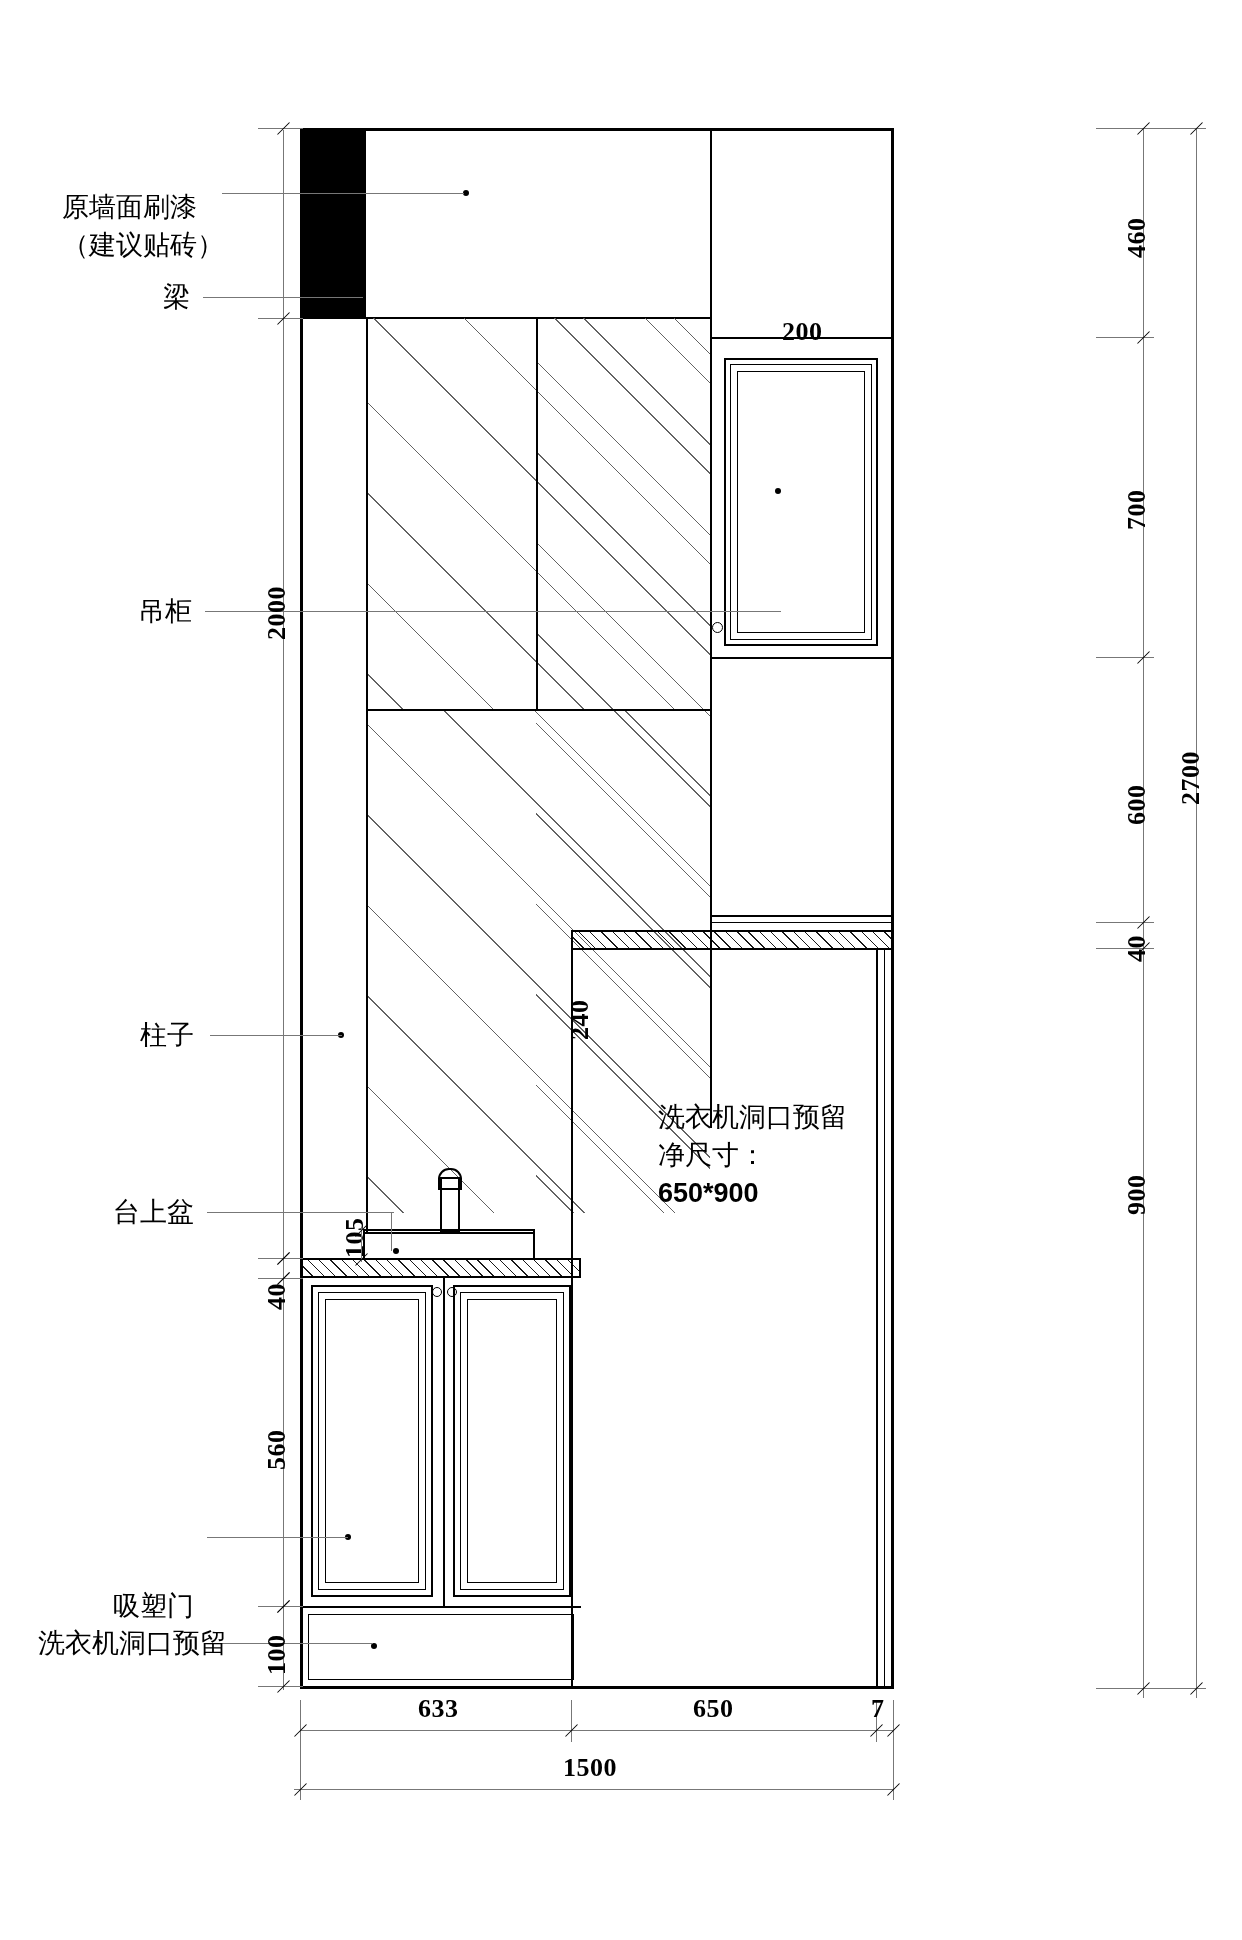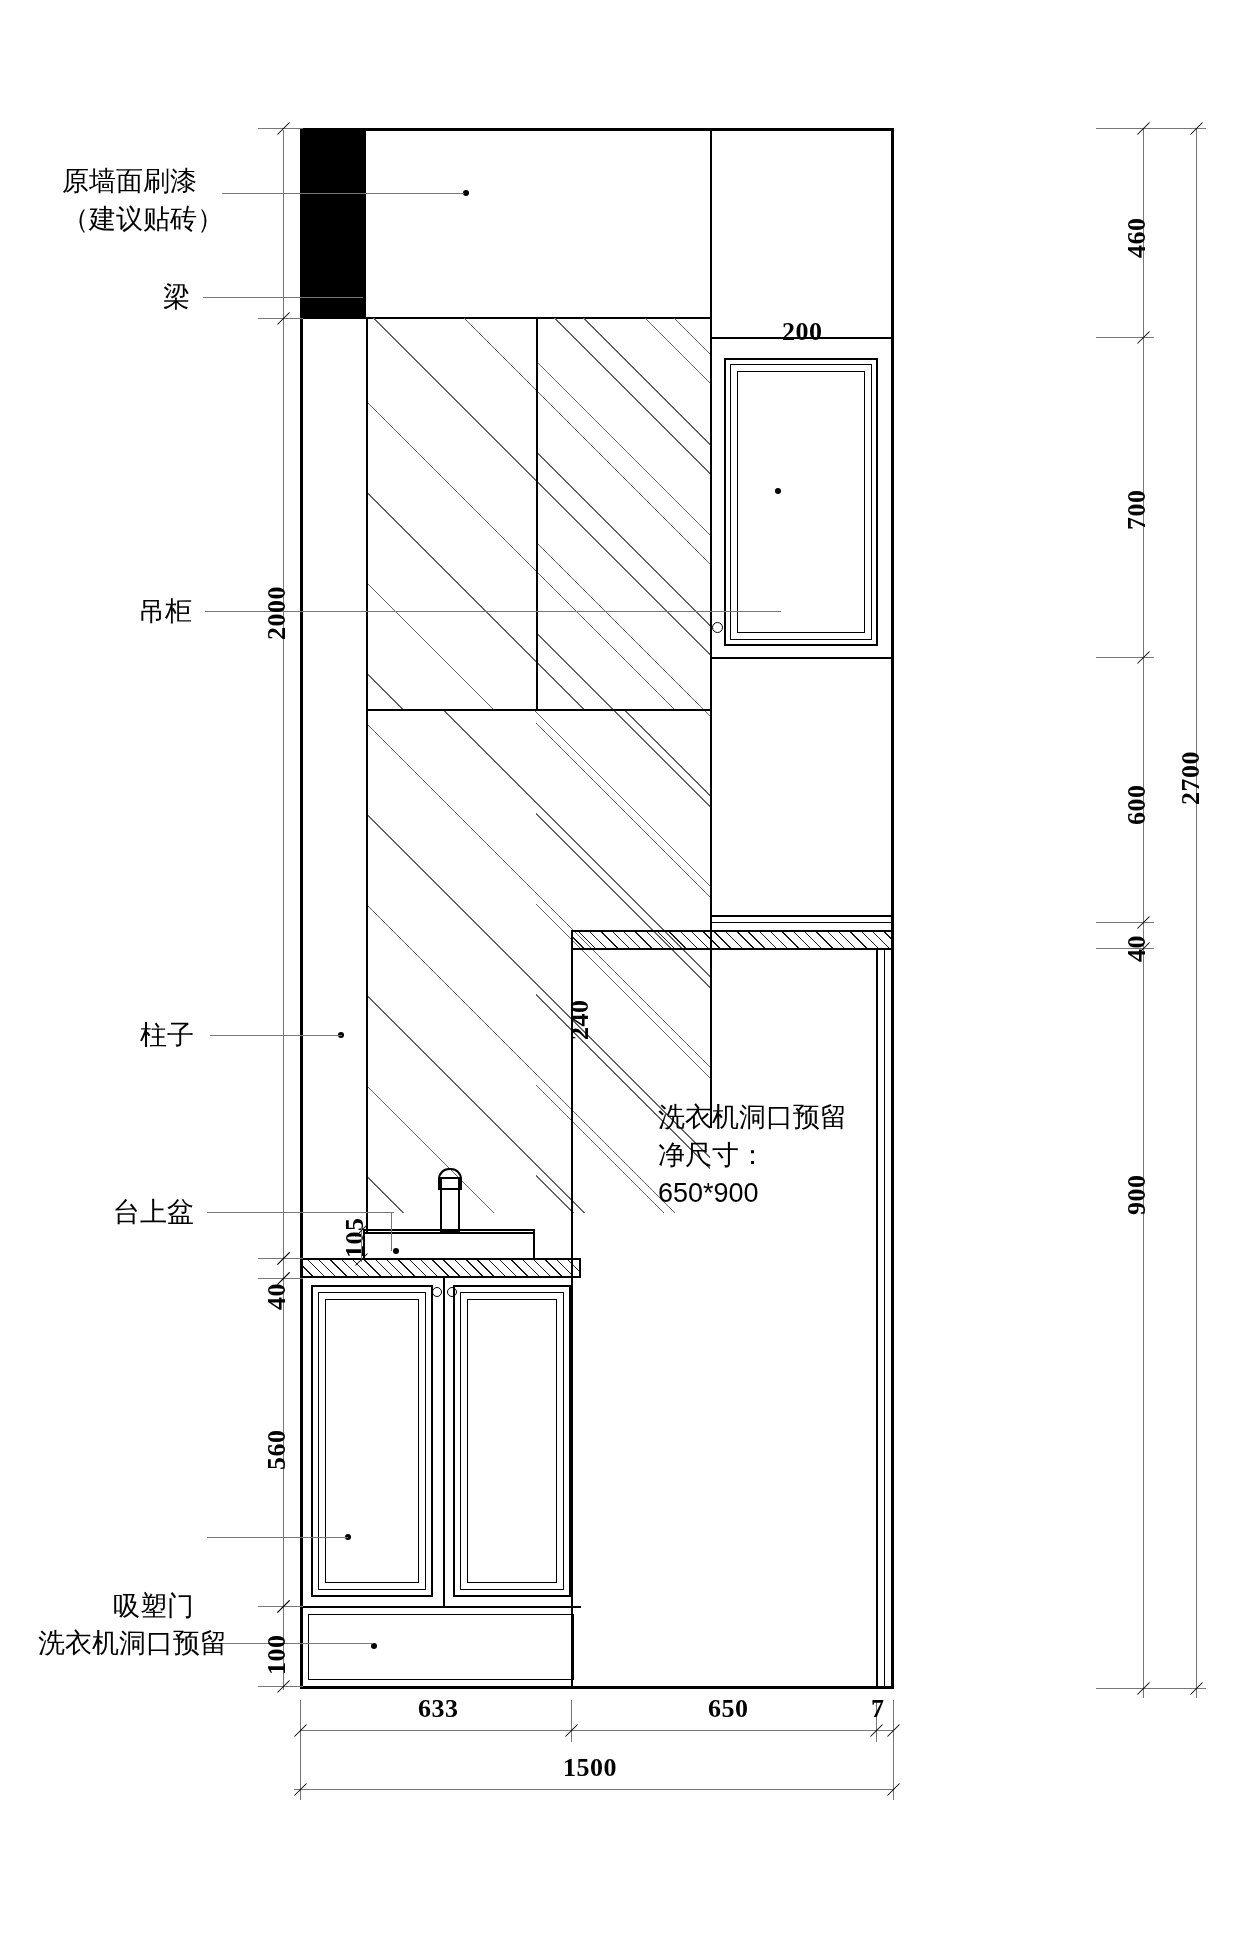--- a/index.html
+++ b/index.html
@@ -175,32 +175,32 @@
   <div class="dot" style="left:371px;top:1643px;"></div>
 
   <div class="hl-thin" style="left:222px;top:193px;width:242px;"></div>
   <div class="hl-thin" style="left:203px;top:297px;width:160px;"></div>
   <div class="hl-thin" style="left:205px;top:611px;width:576px;"></div>
   <div class="hl-thin" style="left:210px;top:1035px;width:132px;"></div>
   <div class="hl-thin" style="left:207px;top:1212px;width:187px;"></div>
   <div class="hl-thin" style="left:207px;top:1537px;width:141px;"></div>
   <div class="hl-thin" style="left:215px;top:1643px;width:158px;"></div>
 
-  <div class="lbl" style="left:62px;top:162px;">原墙面刷漆
+  <div class="lbl" style="left:62px;top:188px;">原墙面刷漆
 （建议贴砖）</div>
   <div class="lbl" style="left:163px;top:278px;">梁</div>
   <div class="lbl" style="left:138px;top:592px;">吊柜</div>
   <div class="lbl" style="left:140px;top:1016px;">柱子</div>
   <div class="lbl" style="left:113px;top:1193px;">台上盆</div>
   <div class="lbl" style="left:113px;top:1587px;">吸塑门</div>
   <div class="lbl" style="left:38px;top:1624px;">洗衣机洞口预留</div>
 
   <div class="note" style="left:658px;top:1098px;">洗衣机洞口预留</div>
   <div class="note" style="left:658px;top:1136px;">净尺寸：</div>
-  <div class="note" style="left:658px;top:1174px;">650*900</div>
+  <div class="note" style="left:658px;top:1174px;font-weight:bold;">650*900</div>
 
   <div class="dim" style="left:782px;top:317px;">200</div>
 
   <div class="dim dim-v" style="left:340px;top:1258px;">105</div>
   <div class="vl-thin" style="left:361px;top:1228px;height:34px;"></div>
   <div class="tick" style="left:361px;top:1222px;"></div>
   <div class="tick" style="left:361px;top:1251px;"></div>
 
   <div class="dim dim-v" style="left:565px;top:1040px;">240</div>
 
@@ -267,20 +267,20 @@
   <div class="vl-thin" style="left:893px;top:1700px;height:100px;"></div>
 
   <div class="tick" style="left:300px;top:1722px;"></div>
   <div class="tick" style="left:571px;top:1722px;"></div>
   <div class="tick" style="left:876px;top:1722px;"></div>
   <div class="tick" style="left:893px;top:1722px;"></div>
   <div class="tick" style="left:300px;top:1781px;"></div>
   <div class="tick" style="left:893px;top:1781px;"></div>
 
   <div class="dim" style="left:418px;top:1694px;">633</div>
-  <div class="dim" style="left:708px;top:1694px;">650</div>
+  <div class="dim" style="left:693px;top:1694px;">650</div>
   <div class="dim" style="left:871px;top:1694px;">7</div>
   <div class="dim" style="left:563px;top:1753px;">1500</div>
 
   <div class="hl-thin" style="left:258px;top:128px;width:45px;"></div>
   <div class="tick" style="left:283px;top:120px;"></div>
 
 </div>
 
 </body></html>

